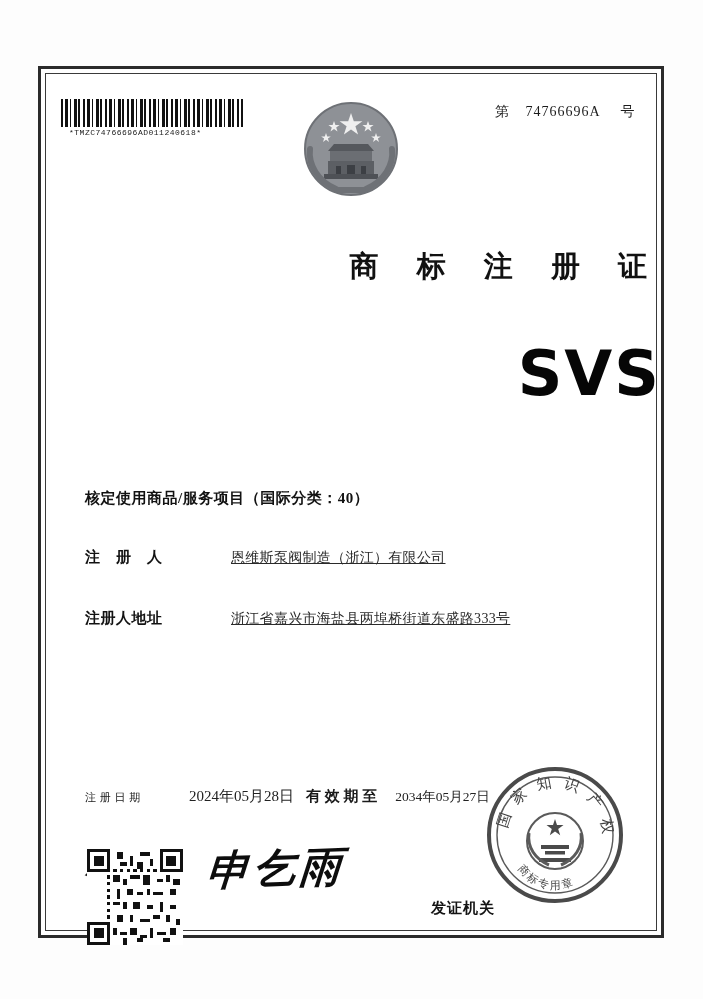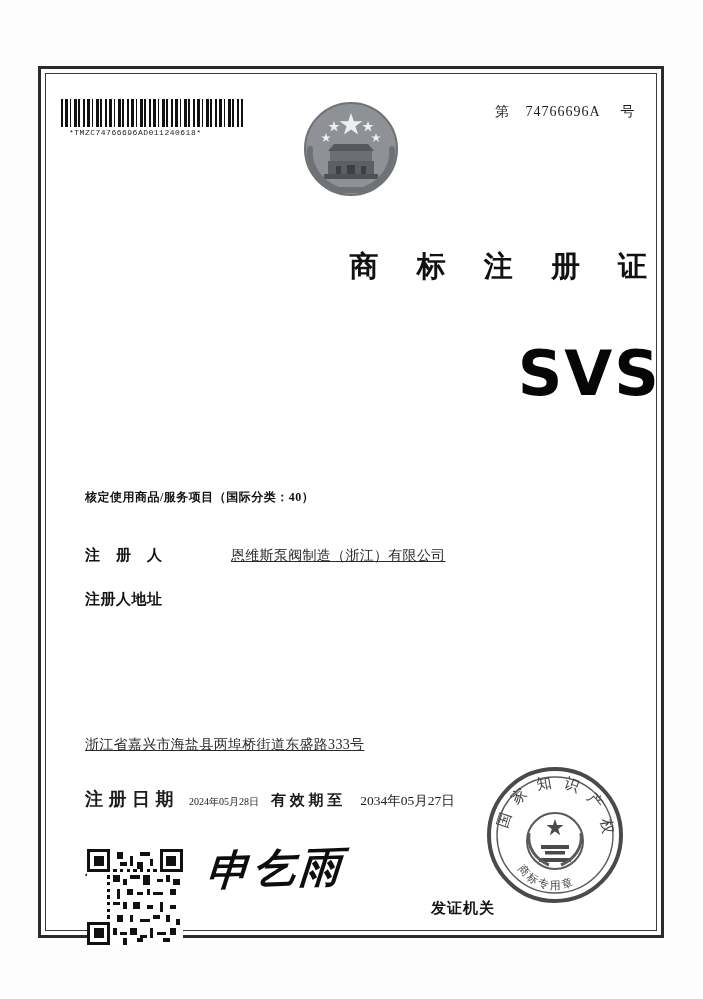--- a/index.html
+++ b/index.html
@@ -128,21 +128,21 @@
   }
 
   
   .fields {
     position: absolute;
     left: 44px;
     right: 30px;
     top: 420px;
   }
   .field-head {
-    font-size: 12px;
+    font-size: 15px;
     font-weight: bold;
     color: #121212;
     letter-spacing: 0.5px;
   }
   .goods-text {
     margin-top: 10px;
     font-size: 11.5px;
     line-height: 17px;
     color: #2c2c2c;
     letter-spacing: 0.2px;
@@ -162,41 +162,41 @@
     width: 104px;
     flex: 0 0 104px;
     letter-spacing: 0.5px;
   }
   .row-value {
     font-size: 14px;
     color: #2a2a2a;
     letter-spacing: 0.3px;
     text-decoration: underline;
   }
-  .row.addr { margin-top: 25px; flex-direction: column; }
+  .row.addr { margin-top: 42px; }
 
   
   .date-row {
     position: absolute;
     left: 44px;
     top: 718px;
     display: flex;
     align-items: baseline;
     white-space: nowrap;
   }
   .date-row .lbl {
-    font-size: 18px;
-    font-weight: bold;
+    font-size: 11px;
+    font-weight: normal;
     width: 104px;
     flex: 0 0 104px;
     display: flex;
     justify-content: space-between;
     letter-spacing: 0.5px;
   }
-  .date-row .val { font-size: 10px; color: #222; }
+  .date-row .val { font-size: 15px; color: #222; }
   .date-row .mid {
     font-size: 15px;
     font-weight: bold;
     margin: 0 10px 0 12px;
   }
   .date-row .val2 { font-size: 13.5px; color: #222; margin-left: 8px; }
 
   
   .director-row {
     position: absolute;

